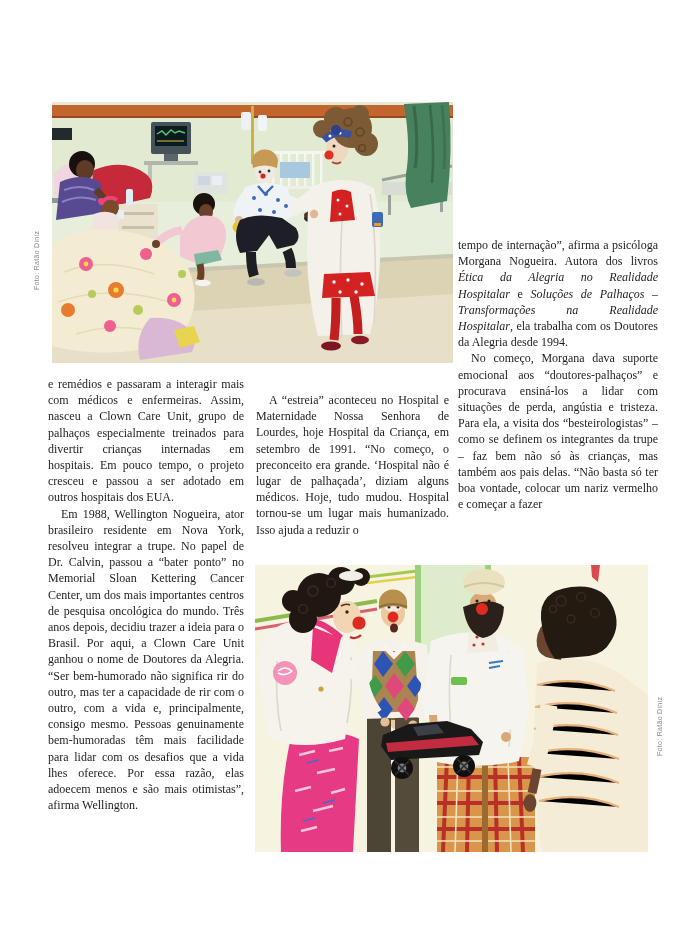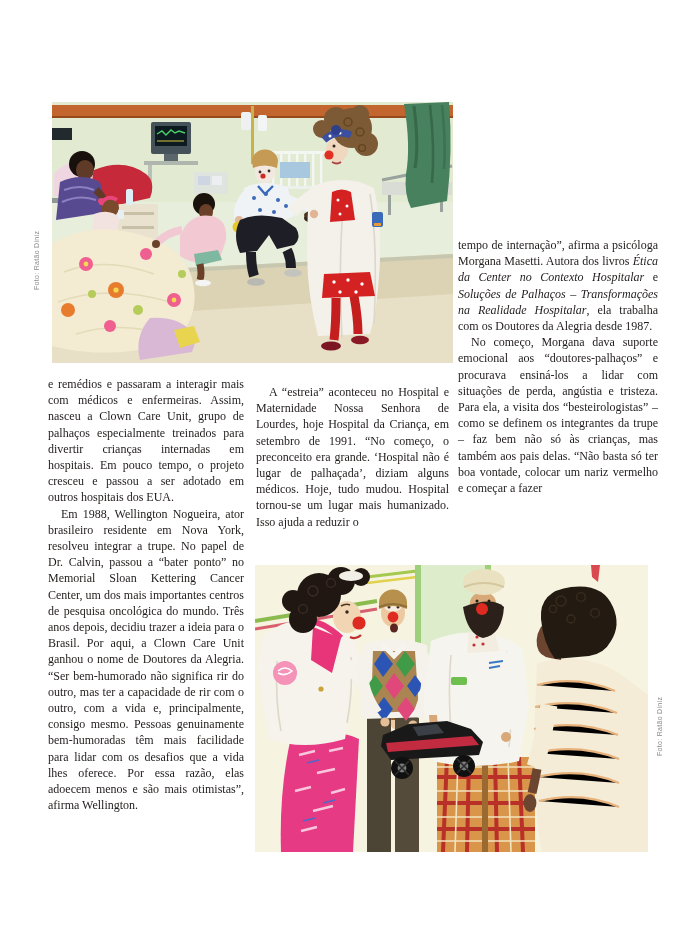--- a/index.html
+++ b/index.html
@@ -8,21 +8,21 @@
   figure{margin:0;padding:0;}
   .photo{position:absolute;overflow:hidden;}
   .photo svg{display:block;width:100%;height:100%;}
   .photo-top{left:52px;top:102px;width:401px;height:261px;}
   .photo-bottom{left:255px;top:565px;width:393px;height:287px;}
   .col{position:absolute;font-size:12px;line-height:16.2px;color:#201c1b;
        text-align:justify;}
   .col p{margin:0;text-indent:13px;}
   .col p.noindent{text-indent:0;}
   .col1{left:48px;top:376px;width:196px;}
-  .col2{left:256px;top:384px;width:193px;}
+  .col2{left:256px;top:392px;width:193px;}
   .col3{left:458px;top:237px;width:200px;}
   .credit{position:absolute;writing-mode:vertical-rl;transform:rotate(180deg);
           font-family:"Liberation Sans", sans-serif;font-size:7px;color:#8b8b8b;
           letter-spacing:.3px;white-space:nowrap;height:72px;}
   .credit-left{left:33px;top:218px;}
   .credit-right{left:656px;top:684px;}
 </style>
 </head>
 <body>
 
@@ -251,21 +251,21 @@
   <div class="col col1">
     <p class="noindent">e remédios e passaram a interagir mais com médicos e enfermeiras. Assim, nasceu a Clown Care Unit, grupo de palhaços especialmente treinados para divertir crianças internadas em hospitais. Em pouco tempo, o projeto cresceu e passou a ser adotado em outros hospitais dos EUA.</p>
     <p>Em 1988, Wellington Nogueira, ator brasileiro residente em Nova York, resolveu integrar a trupe. No papel de Dr. Calvin, passou a “bater ponto” no Memorial Sloan Kettering Cancer Center, um dos mais importantes centros de pesquisa oncológica do mundo. Três anos depois, decidiu trazer a ideia para o Brasil. Por aqui, a Clown Care Unit ganhou o nome de Doutores da Alegria. “Ser bem-humorado não significa rir do outro, mas ter a capacidade de rir com o outro, com a vida e, principalmente, consigo mesmo. Pessoas genuinamente bem-humoradas têm mais facilidade para lidar com os desafios que a vida lhes oferece. Por essa razão, elas adoecem menos e são mais otimistas”, afirma Wellington.</p>
   </div>
 
   <div class="col col2">
     <p>A “estreia” aconteceu no Hospital e Maternidade Nossa Senhora de Lourdes, hoje Hospital da Criança, em setembro de 1991. “No começo, o preconceito era grande. ‘Hospital não é lugar de palhaçada’, diziam alguns médicos. Hoje, tudo mudou. Hospital tornou-se um lugar mais humanizado. Isso ajuda a reduzir o</p>
   </div>
 
   <div class="col col3">
-    <p class="noindent"><span>tempo de internação”, afirma a psicóloga Morgana Masetti. Autora dos livros </span><i>Ética da Center no Contexto Hospitalar</i><span> e </span><i>Soluções de Palhaços – Transformações na Realidade Hospitalar</i><span>, ela trabalha com os Doutores da Alegria desde 1987.</span></p>
+    <p class="noindent"><span>tempo de internação”, afirma a psicóloga Morgana Nogueira. Autora dos livros </span><i>Ética da Alegria no Realidade Hospitalar</i><span> e </span><i>Soluções de Palhaços – Transformações na Realidade Hospitalar</i><span>, ela trabalha com os Doutores da Alegria desde 1994.</span></p>
     <p>No começo, Morgana dava suporte emocional aos “doutores-palhaços” e procurava ensiná-los a lidar com situações de perda, angústia e tristeza. Para ela, a visita dos “besteirologistas” – como se definem os integrantes da trupe – faz bem não só às crianças, mas também aos pais delas. “Não basta só ter boa vontade, colocar um nariz vermelho e começar a fazer</p>
   </div>
 
   <figure class="photo photo-bottom">
     <svg viewBox="0 0 393 287" preserveAspectRatio="none">
       <rect width="393" height="287" fill="#f7f3e1"></rect>
 
       <path d="M0 56 L122 36" stroke="#8bbb4d" stroke-width="4" fill="none"></path>
       <path d="M0 64 L122 44" stroke="#d8606e" stroke-width="3" fill="none"></path>
       <path d="M112 12 L162 6" stroke="#a5c94f" stroke-width="3" fill="none"></path>

